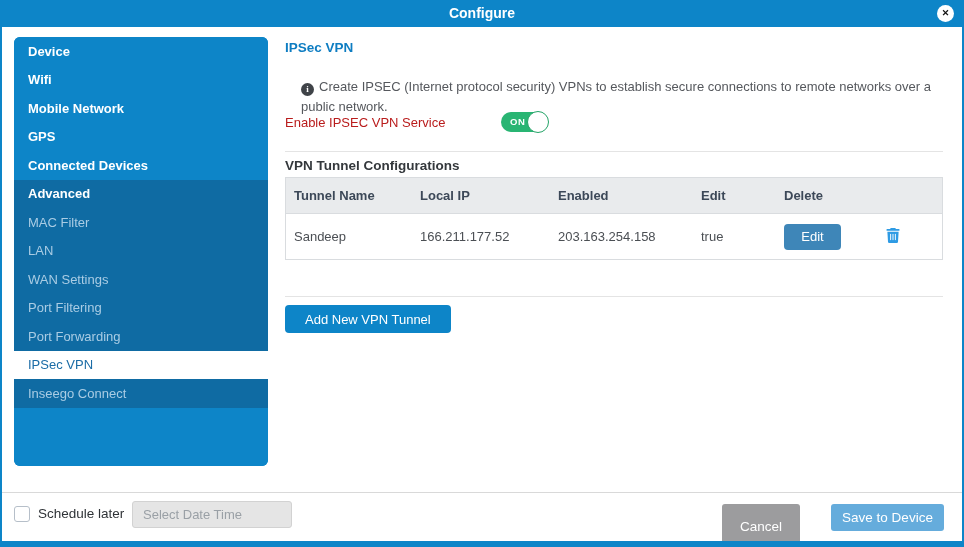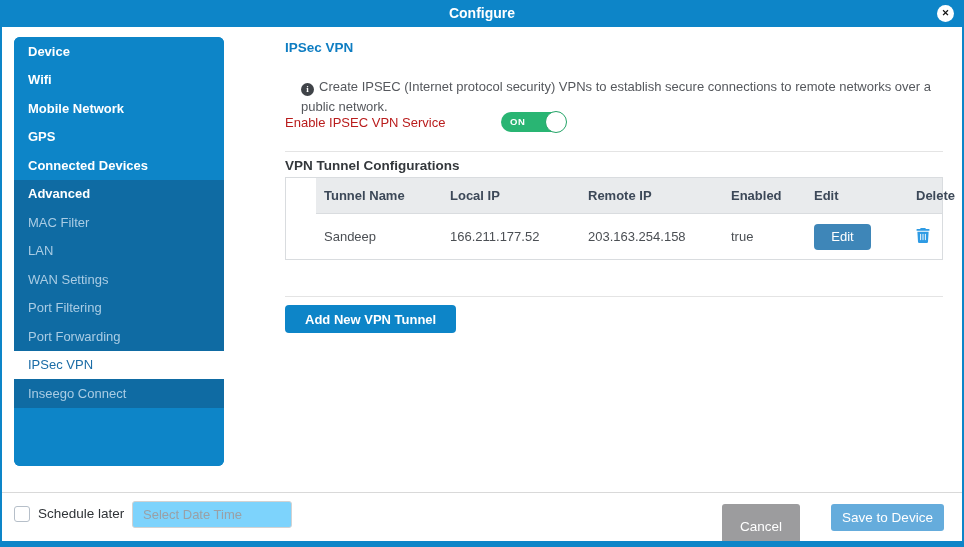--- a/index.html
+++ b/index.html
@@ -9,63 +9,63 @@
     border-left:2px solid #0d85c8;border-right:2px solid #0d85c8;border-bottom:6px solid #0d85c8;
     overflow:hidden;
   }
   
   .titlebar{position:absolute;top:0;left:-2px;right:-2px;height:27px;background:#0d85c8;}
   .titlebar .title{display:block;text-align:center;color:#fff;font-size:14px;font-weight:700;line-height:27px;}
   .close-btn{position:absolute;top:5px;right:10px;width:17px;height:17px;border-radius:50%;
     background:#fff;border:none;padding:0;cursor:pointer;line-height:17px;text-align:center;}
   .close-btn span{font-size:9px;font-weight:700;color:#111;display:block;line-height:17px;}
   
-  .sidebar{position:absolute;left:12px;top:37px;width:210px;height:429px;border-radius:6px;
+  .sidebar{position:absolute;left:12px;top:37px;width:254px;height:429px;border-radius:6px;
     overflow:hidden;display:flex;flex-direction:column;background:#0d85c8;}
   .nav-item{height:28.5px;flex:0 0 28.5px;display:flex;align-items:center;padding-left:14px;
     font-size:13px;cursor:pointer;}
   .nav-primary{background:#0d85c8;color:#fff;font-weight:700;}
   .nav-section{background:#0f6ba3;color:#fff;font-weight:700;}
   .nav-sub{background:#0f6ba3;color:#a9cce4;font-weight:400;}
   .nav-selected{background:#ffffff;color:#1b6ca6;font-weight:400;}
   .sidebar-filler{flex:1;background:#0d85c8;}
   
   .content{position:absolute;left:283px;top:37px;width:658px;height:450px;}
   .page-heading{position:absolute;top:3px;left:0;margin:0;font-size:13.5px;font-weight:700;color:#0e7dc2;}
   .info{position:absolute;top:24px;left:0;width:652px;margin:16px;font-size:13px;line-height:19.5px;color:#55585d;}
   .info-icon{display:inline-block;width:13px;height:13px;border-radius:50%;background:#3f4348;color:#fff;
     font-size:9px;font-weight:700;text-align:center;line-height:13px;margin-right:5px;vertical-align:-1px;
     font-family:"Liberation Serif",serif;}
   .toggle-row{position:absolute;top:73px;left:0;height:24px;display:flex;align-items:center;}
   .toggle-label{font-size:13px;color:#b91c1c;width:216px;}
-  .toggle{position:relative;width:65px;height:20px;border-radius:10px;background:#29b573;cursor:pointer;display:inline-block;}
+  .toggle{position:relative;width:47px;height:20px;border-radius:10px;background:#29b573;cursor:pointer;display:inline-block;}
   .toggle .on-text{position:absolute;left:9px;top:4px;font-size:9.5px;font-weight:700;color:#fff;letter-spacing:.5px;}
   .toggle .knob{position:absolute;right:-1px;top:-1px;width:22px;height:22px;border-radius:50%;background:#fff;
     border:1px solid #25a468;}
   .divider{position:absolute;left:0;width:658px;height:0;border:none;border-top:1px solid #e4e4e4;margin:0;}
   .divider-1{top:114px;}
   .divider-2{top:259px;}
   .table-title{position:absolute;top:121px;left:0;margin:0;font-size:13.5px;font-weight:700;color:#34383c;}
   .tbl{position:absolute;top:140px;left:0;width:658px;border:1px solid #d9dcdf;background:#fff;}
-  .tbl-header,.tbl-row{display:grid;grid-template-columns:126px 138px 143px 83px 102px 66px;align-items:center;margin-left:30px;}
+  .tbl-header,.tbl-row{display:grid;grid-template-columns:126px 138px 143px 83px 102px 66px;align-items:center;}
   .tbl-header{background:#e9ebed;height:36px;border-bottom:1px solid #d9dcdf;}
   .tbl-row{height:45px;background:#fff;}
   .th{padding-left:8px;font-size:13px;font-weight:700;color:#3c4858;}
   .td{padding-left:8px;font-size:13px;color:#4b4f54;}
   .edit-btn{width:57px;height:26px;background:#3e86b8;color:#fff;border:none;border-radius:4px;
     font-size:13px;cursor:pointer;}
   .trash{display:inline-block;cursor:pointer;line-height:0;}
   .add-btn{position:absolute;top:268px;left:0;height:28px;padding:0 20px;background:#0d85c8;color:#fff;
-    border:none;border-radius:4px;font-size:13px;font-weight:700;cursor:pointer;}
+    border:none;border-radius:4px;font-size:13px;font-weight:400;cursor:pointer;}
   
   .footer{position:absolute;left:0;right:0;top:492px;height:46px;background:#fff;border-top:1px solid #d9d9d9;}
   .checkbox{position:absolute;left:12px;top:13px;width:16px;height:16px;border:1px solid #b6bfc9;border-radius:3px;
     background:#fff;cursor:pointer;}
   .schedule-label{position:absolute;left:36px;top:13px;font-size:13.5px;color:#2f3337;}
-  .date-input{position:absolute;left:130px;top:8px;width:160px;height:27px;background:#7dd3fc;
+  .date-input{position:absolute;left:130px;top:8px;width:160px;height:27px;background:#e5e5e5;
     border:1px solid #d2d2d2;border-radius:3px;padding-left:10px;font-size:13px;color:#555;}
   .date-input::placeholder{color:#9aa0a6;opacity:1;}
   .cancel-btn{position:absolute;left:720px;top:11px;width:78px;height:44px;background:#9c9c9e;color:#fff;
     border:none;border-radius:3px;font-size:13.5px;cursor:pointer;}
   .save-btn{position:absolute;left:829px;top:11px;width:113px;height:27px;background:#65acdc;color:#fff;
     border:none;border-radius:3px;font-size:13.5px;cursor:pointer;}
 </style>
 </head>
 <body>
 
@@ -109,21 +109,20 @@
     </div>
 
     <hr class="divider divider-1">
 
     <h3 class="table-title">VPN Tunnel Configurations</h3>
 
     <div class="tbl">
       <div class="tbl-header">
         <div class="th">Tunnel Name</div>
         <div class="th">Local IP</div>
-        <div class="th">Remote IP</div>
         <div class="th">Enabled</div>
         <div class="th">Edit</div>
         <div class="th">Delete</div>
       </div>
       <div class="tbl-row">
         <div class="td">Sandeep</div>
         <div class="td">166.211.177.52</div>
         <div class="td">203.163.254.158</div>
         <div class="td">true</div>
         <div class="td">

